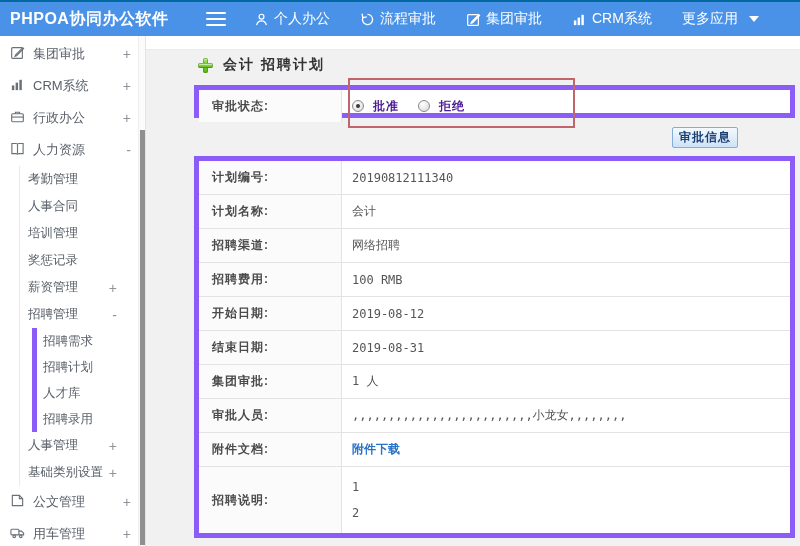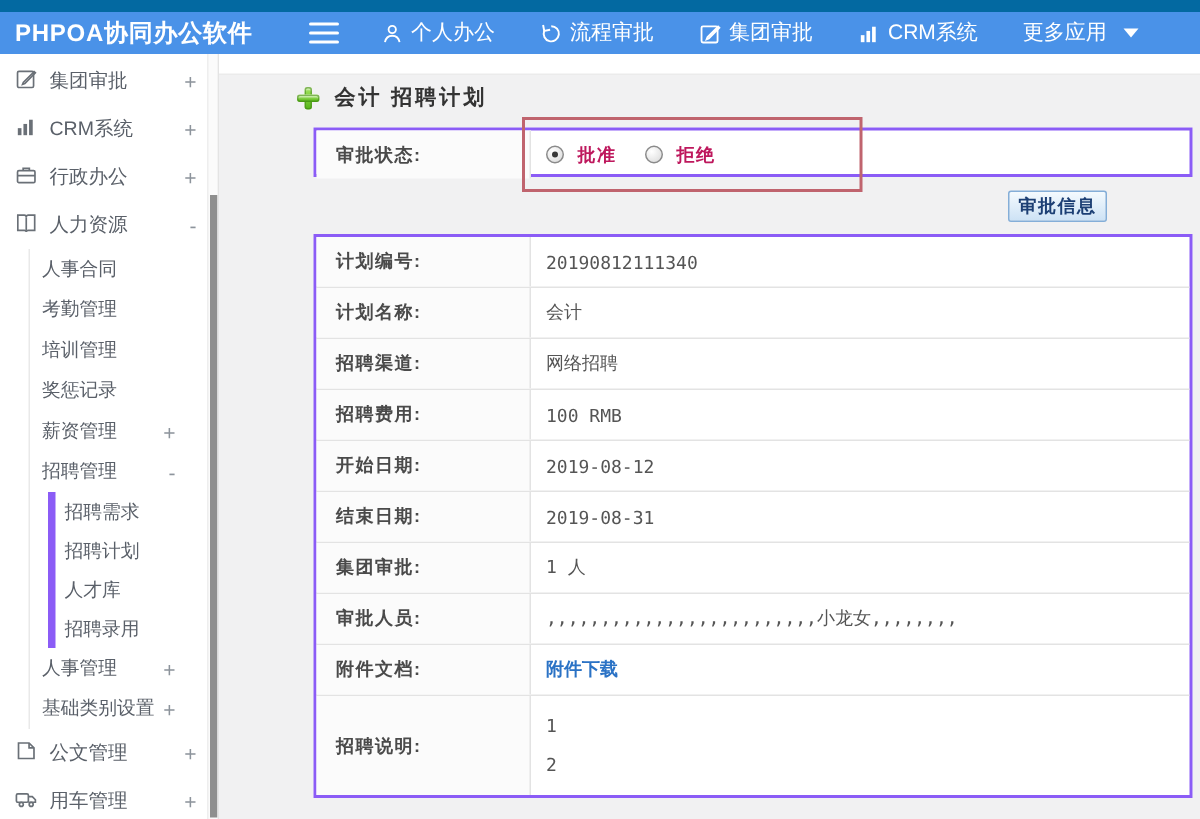--- a/index.html
+++ b/index.html
@@ -1,21 +1,21 @@
 <!DOCTYPE html>
 <html><head>
 <meta charset="utf-8">
 <style>
   * { margin:0; padding:0; box-sizing:border-box; }
   html,body { width:800px; height:546px; overflow:hidden;
     font-family:"Liberation Sans", sans-serif; background:#f1f1f2; }
 
   
   .topbar { position:absolute; left:0; top:0; width:800px; height:36px;
-    background:#4a92e8; border-top:8px solid #0369a1;
+    background:#4a92e8; border-top:2px solid #0369a1;
     display:flex; align-items:center; color:#fff; z-index:10; }
   .brand { width:192px; padding-left:10px; font-size:16px; font-weight:bold;
     letter-spacing:.5px; white-space:nowrap; }
   .hamburger { width:20px; height:14px; margin:0 0 0 14px; display:flex;
     flex-direction:column; justify-content:space-between; cursor:pointer; }
   .hamburger span { display:block; height:2px; background:#fff; border-radius:1px; }
   .nav { display:flex; align-items:center; margin-left:28px; }
   .nav-item { display:flex; align-items:center; gap:5px; margin-right:30px;
     font-size:14px; cursor:pointer; white-space:nowrap; }
   .nav-item svg { display:block; }
@@ -47,40 +47,40 @@
   .page-header { position:absolute; left:52px; top:20px; display:flex;
     align-items:center; gap:10px; }
   .plus-icon { width:15px; height:15px; position:relative; }
   .plus-icon::before, .plus-icon::after { content:""; position:absolute;
     background:linear-gradient(#a4e55e, #54b416); border-radius:2px;
     box-shadow:inset 0 0 0 1px rgba(60,130,15,.55), inset 0 2px 1px rgba(255,255,255,.55); }
   .plus-icon::before { left:5px; top:0; width:5px; height:15px; }
   .plus-icon::after { top:5px; left:0; width:15px; height:5px; }
   .page-title { font-size:14px; font-weight:bold; color:#333; letter-spacing:2px; }
 
-  .tbl { position:absolute; left:63px; right:5px; background:#fff;
-    border:2px solid #8b5cf6; }
+  .tbl { position:absolute; left:48px; right:5px; background:#fff;
+    border:5px solid #8b5cf6; }
   .tbl1 { top:49px; height:33px; }
   .tbl2 { top:120px; }
   .trow { display:flex; border-bottom:1px solid #e3e3e3; height:34px; }
   .trow:last-child { border-bottom:none; }
   .trow.tall { height:66px; }
   .tlabel { width:143px; flex:0 0 143px; background:#fbfbfb;
     border-right:1px solid #e3e3e3; display:flex; align-items:center;
     padding-left:13px; font-size:12px; font-weight:bold; color:#4a4a4a;
     letter-spacing:1px; }
   .tvalue { flex:1; display:flex; align-items:center; padding-left:10px;
     font-size:12px; color:#555; font-family:"DejaVu Sans Mono", monospace; }
   .tvalue.multi { flex-direction:column; align-items:flex-start;
     justify-content:center; line-height:26px; }
   .file-link { color:#2a72c5; font-weight:bold; text-decoration:none;
     cursor:pointer; font-family:"Liberation Sans", sans-serif; }
 
   .radio-group { display:flex; align-items:center; gap:9px; font-weight:bold;
-    color:#be185d; font-family:Liberation Mono, monospace; }
+    color:#4c1d95; font-family:Liberation Mono, monospace; }
   .radio { width:12px; height:12px; border-radius:50%; border:1px solid #8a8a8a;
     background:radial-gradient(circle at 35% 30%, #ffffff, #d8d8d8);
     display:inline-block; position:relative; cursor:pointer; }
   .radio.checked::after { content:""; position:absolute; left:3px; top:3px;
     width:4px; height:4px; border-radius:50%; background:#383838; }
   .radio-lab { letter-spacing:1px; }
 
   .approve-btn { position:absolute; left:526px; top:91px; height:21px;
     padding:0 6px; font-size:12px; font-weight:bold; color:#1c3f74;
     background:linear-gradient(#f4fafe, #cde2f5); border:1px solid #84aed8;
@@ -180,24 +180,24 @@
     <span><svg width="15" height="15" viewBox="0 0 16 16" fill="none" stroke="currentColor" stroke-width="1.2">
           <path d="M2 2.6h4.6c.8 0 1.4.6 1.4 1.4 0-.8.6-1.4 1.4-1.4H14v10.8H9.4c-.8 0-1.4.6-1.4 1.2 0-.6-.6-1.2-1.4-1.2H2z"></path>
           <path d="M8 4v9.4"></path>
         </svg></span>
     <span class="lab">人力资源</span>
     <span class="tog">-</span>
   </div>
 
   <div class="lv2-list">
     <div class="s-item lv2">
+      <span class="lab">考勤管理</span>
+    </div>
+    <div class="s-item lv2">
       <span class="lab">人事合同</span>
-    </div>
-    <div class="s-item lv2">
-      <span class="lab">考勤管理</span>
     </div>
     <div class="s-item lv2">
       <span class="lab">培训管理</span>
     </div>
     <div class="s-item lv2">
       <span class="lab">奖惩记录</span>
     </div>
     <div class="s-item lv2">
       <span class="lab">薪资管理</span>
       <span class="tog">+</span>

